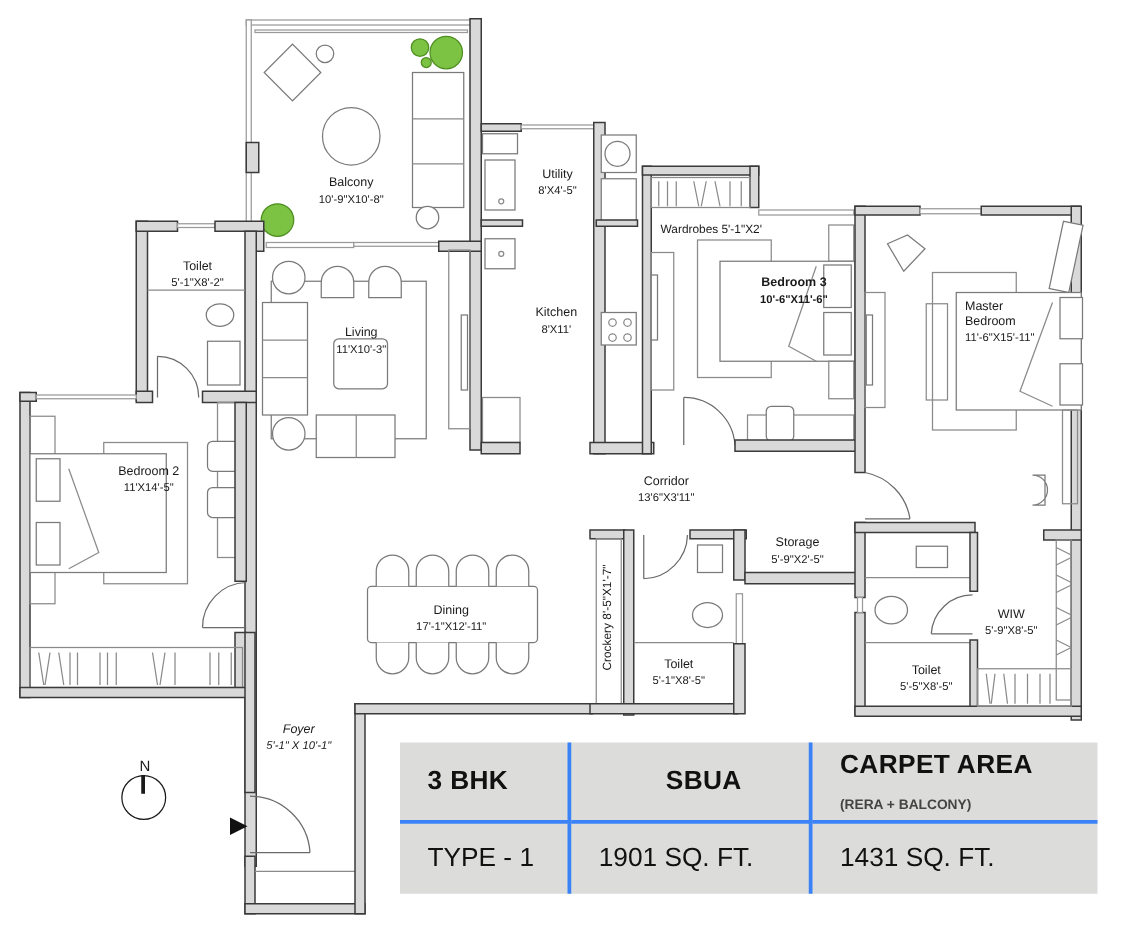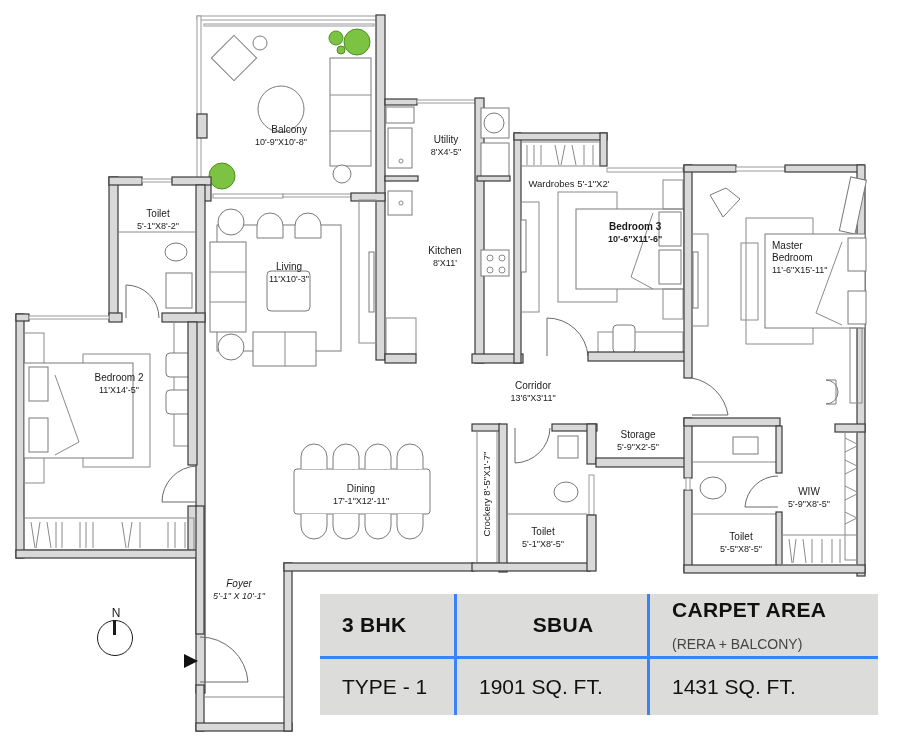--- a/index.html
+++ b/index.html
@@ -17,21 +17,21 @@
   .rot { transform:translateX(-50%) rotate(-90deg); transform-origin:center; }
   .north { position:absolute; left:96px; top:606px; width:40px; height:48px; }
   .north .n { position:absolute; left:0; width:40px; top:0; text-align:center; font-size:12px; }
   .north .ring { position:absolute; left:1px; top:14px; width:36px; height:36px; border:1.6px solid #1a1a1a; border-radius:50%; box-sizing:border-box; }
   .north .needle { position:absolute; left:17px; top:14px; width:3px; height:15px; background:#1a1a1a; }
   .entry-arrow { position:absolute; left:184px; top:654px; width:0; height:0; border-top:7px solid transparent; border-bottom:7px solid transparent; border-left:14px solid #111; }
   .area-table { position:absolute; left:320px; top:594px; width:558px; height:118px; background:#dcdcdb; border-collapse:collapse; }
   .area-table td { border:3px solid #3b82f6; padding:0 0 0 22px; vertical-align:middle; color:#111; }
   .area-table tr.head td { height:62px; font-size:21px; font-weight:600; letter-spacing:0.3px; }
   .area-table tr.body td { height:56px; font-size:21px; font-weight:400; }
-  .area-table .sub { display:block; font-size:14px; font-weight:400; color:#444; margin-top:14px; letter-spacing:0; }
+  .area-table .sub { display:block; font-size:11px; font-weight:700; color:#444; margin-top:14px; letter-spacing:0; }
   .area-table td:first-child { border-left:none;margin-top:12px; }
   .area-table td:last-child { border-right:none; }
   .area-table tr.head td { border-top:none; }
   .area-table tr.body td { border-bottom:none; }
 </style>
 </head>
 <body>
 
 <svg id="plan" viewBox="0 0 900 750" xmlns="http://www.w3.org/2000/svg">
 
@@ -237,21 +237,21 @@
     <rect class="wall" x="776" y="512" width="6" height="60"></rect>
     <rect class="wall" x="684" y="565" width="181" height="8"></rect>
     <rect class="wall" x="835" y="424" width="30" height="8"></rect>
     <rect class="thin" x="845" y="432" width="12" height="128"></rect>
     <path class="thin" d="M845 438 l12 6 M845 452 l12 -6 M845 460 l12 6 M845 474 l12 -6 M845 486 l12 6 M845 500 l12 -6 M845 512 l12 6 M845 524 l12 -6"></path>
     <rect class="thin" x="782" y="535" width="75" height="30"></rect>
     <path class="thin" d="M789 539 l3 24 M796 539 l-3 24 M803 539 l3 24 M812 539 v24 M822 539 v24 M832 539 v24 M840 539 v24"></path>
   </g>
 </svg>
 
-<div class="lbl" style="left:281px; top:124px;text-align:right;">
+<div class="lbl" style="left:281px; top:141px;">
   <span class="name">Balcony</span>
   <span class="dim">10'-9"X10'-8"</span>
 </div>
 <div class="lbl" style="left:158px; top:208px;">
   <span class="name">Toilet</span>
   <span class="dim">5'-1"X8'-2"</span>
 </div>
 <div class="lbl" style="left:289px; top:261px;">
   <span class="name">Living</span>
   <span class="dim">11'X10'-3"</span>

